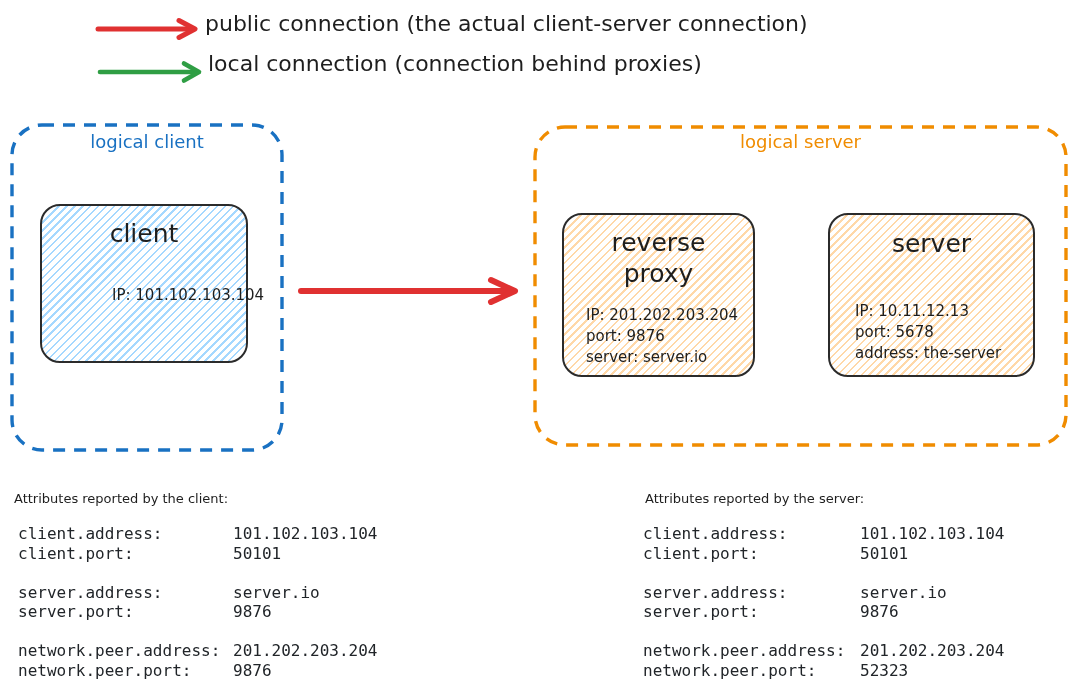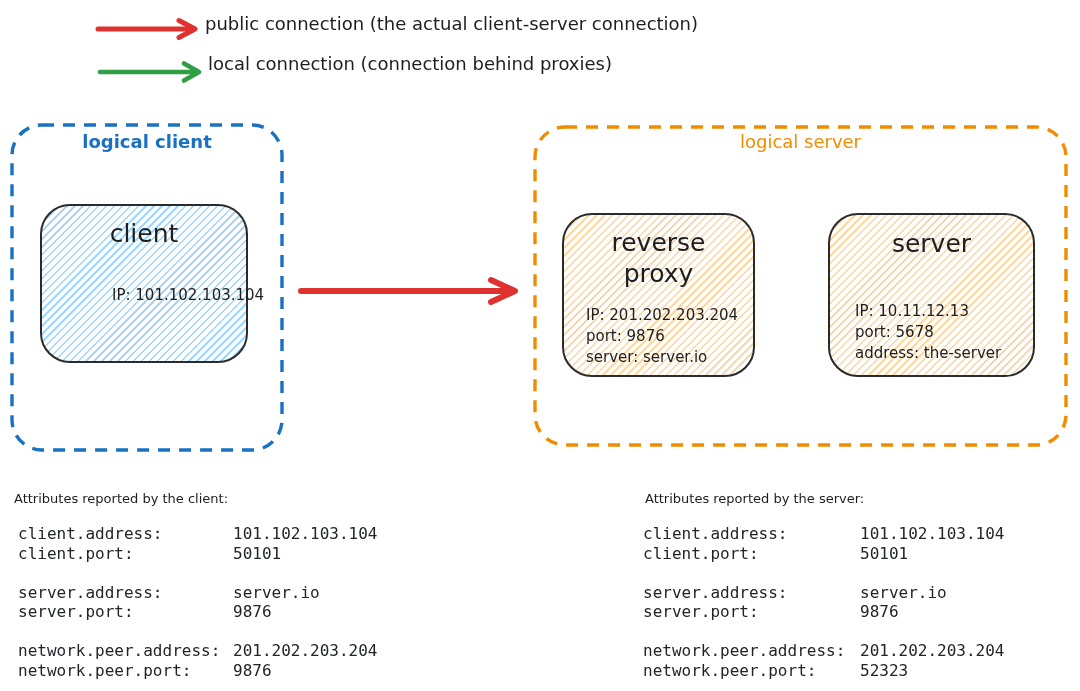--- a/index.html
+++ b/index.html
@@ -24,44 +24,44 @@
   }
   .abs { position: absolute; }
 
   
   .arrow path { fill: none; stroke-linecap: round; stroke-linejoin: round; }
   .arrow.red path { stroke: var(--red); }
   .arrow.green path { stroke: var(--green); }
 
   
   .legend-label {
-    font-size: 18px;
+    font-size: 22px;
     line-height: 24px;
     color: var(--ink);
     white-space: nowrap;
   }
 
   
   .group-rect { fill: none; stroke-width: 3.4; }
   .group-rect.blue { stroke: var(--blue); }
   .group-rect.orange { stroke: var(--orange); }
   .group-label {
     font-size: 18px;
     line-height: 22px;
     text-align: center;
     white-space: nowrap;
   }
-  .group-label.blue { color: var(--blue); font-weight: bold; }
+  .group-label.blue { color: var(--blue); }
   .group-label.orange { color: var(--orange); }
 
   
   .node {
     position: absolute;
     border: 2.5px solid #2b2b2b;
-    border-radius: 30px;
+    border-radius: 20px;
     padding-left: 44px;
   }
   .node.blue-hatch {
     background: repeating-linear-gradient(135deg,
       var(--client-fill) 0px, var(--client-fill) 1.7px,
       rgba(255,255,255,0) 1.7px, rgba(255,255,255,0) 5.6px);
   }
   .node.orange-hatch {
     background: repeating-linear-gradient(135deg,
       var(--server-fill) 0px, var(--server-fill) 1.7px,

